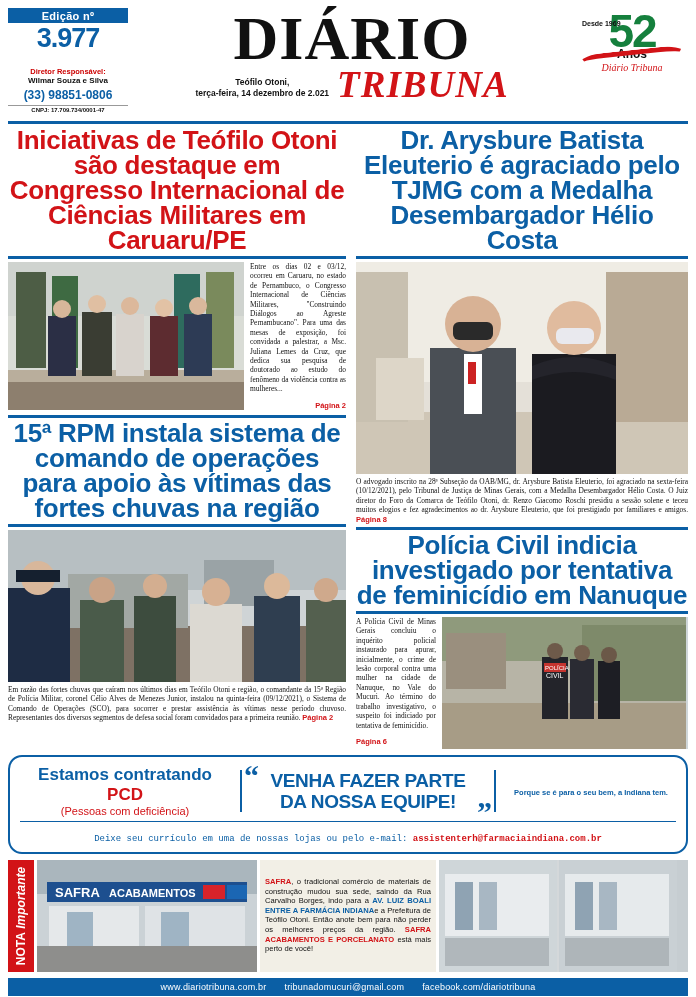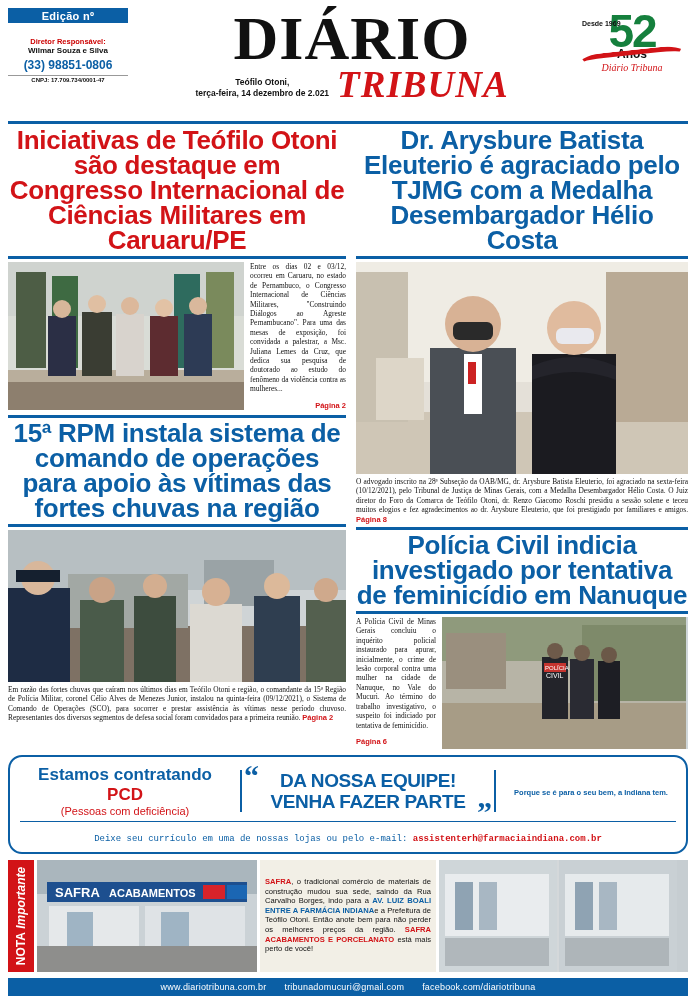--- a/index.html
+++ b/index.html
@@ -362,20 +362,21 @@
 </style>
 </head>
 <body>
 
 <div class="page">
 
   <div class="masthead">
 
     <div class="edition-box">
       <div class="edition-top">Edição nº</div>
+      <div class="edition-num">3.977</div>
       <div class="edition-sub">Diretor Responsável:</div>
       <div class="edition-name">Wilmar Souza e Silva</div>
       <div class="edition-phone">(33) 98851-0806</div>
       <div class="edition-cnpj">CNPJ: 17.709.734/0001-47</div>
     </div>
 
     <div class="title-block">
       <div class="title-main">DIÁRIO</div>
       <div class="title-sub-row">
         <div class="title-place">
@@ -538,22 +539,22 @@
       <div class="ad-left">
         <div class="ad-hiring">
           <span>Estamos contratando</span>
           <span class="pcd">PCD</span>
         </div>
         <div class="ad-pessoas">(Pessoas com deficiência)</div>
       </div>
 
       <div class="ad-mid">
         <span class="qmark l">“</span>
+        <div class="ad-quote">VENHA FAZER PARTE</div>
         <div class="ad-quote">DA NOSSA EQUIPE!</div>
-        <div class="ad-quote">VENHA FAZER PARTE</div>
         <span class="qmark r">”</span>
       </div>
 
       <div class="ad-right">
         <div class="ad-tag">Porque se é para o seu bem, a Indiana tem.</div>
       </div>
     </div>
 
     <div class="ad-bottom">
       <span>Deixe seu currículo em uma de nossas lojas ou pelo e-mail:</span>

